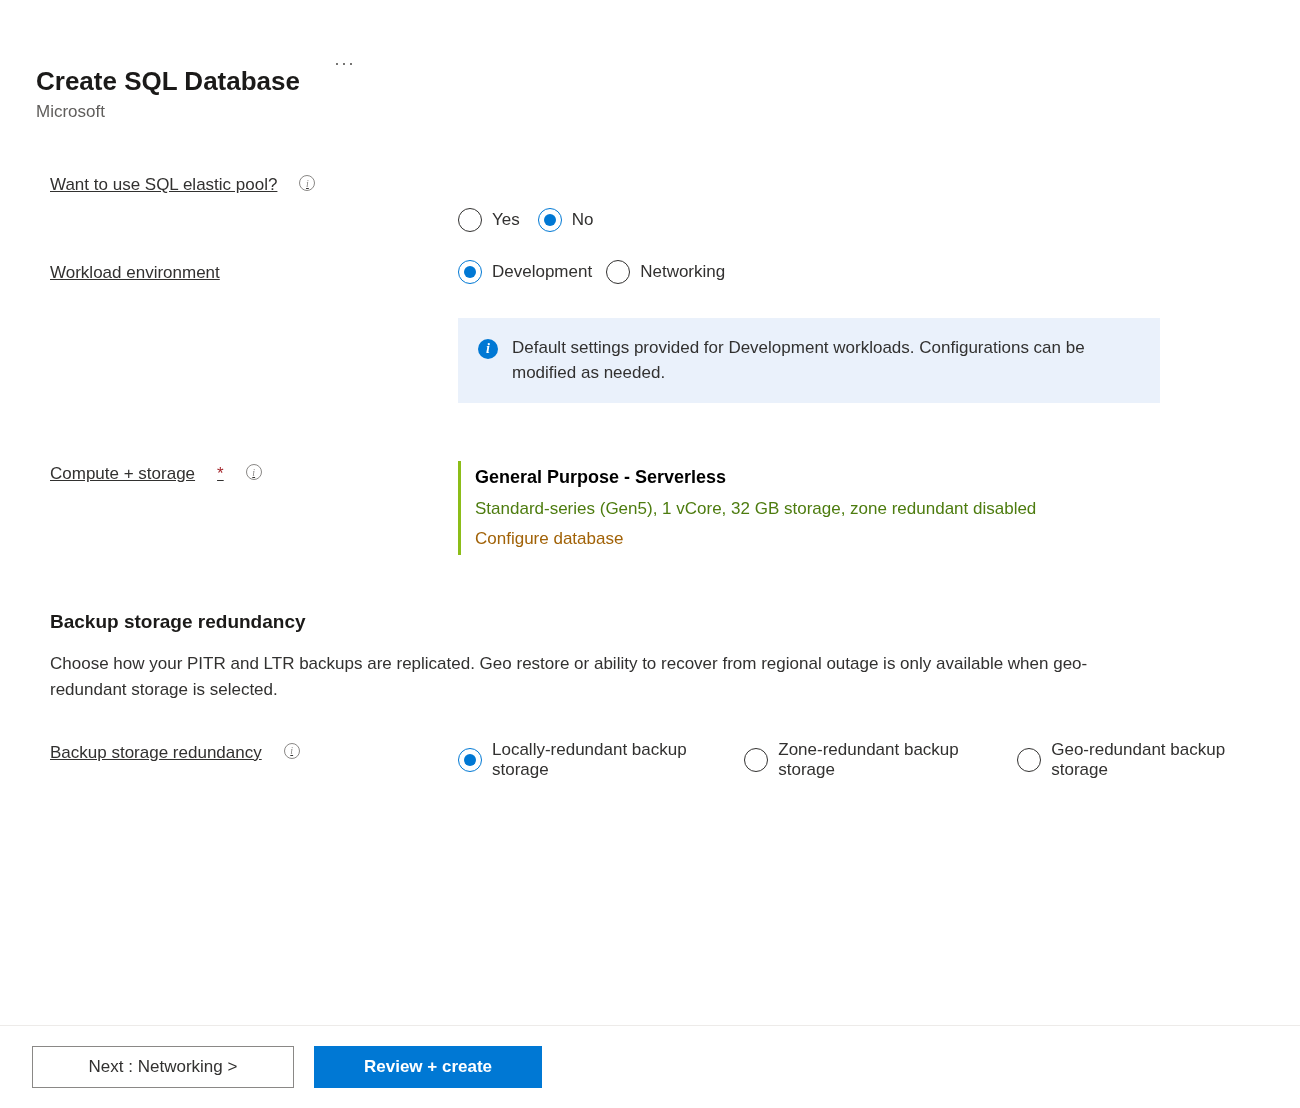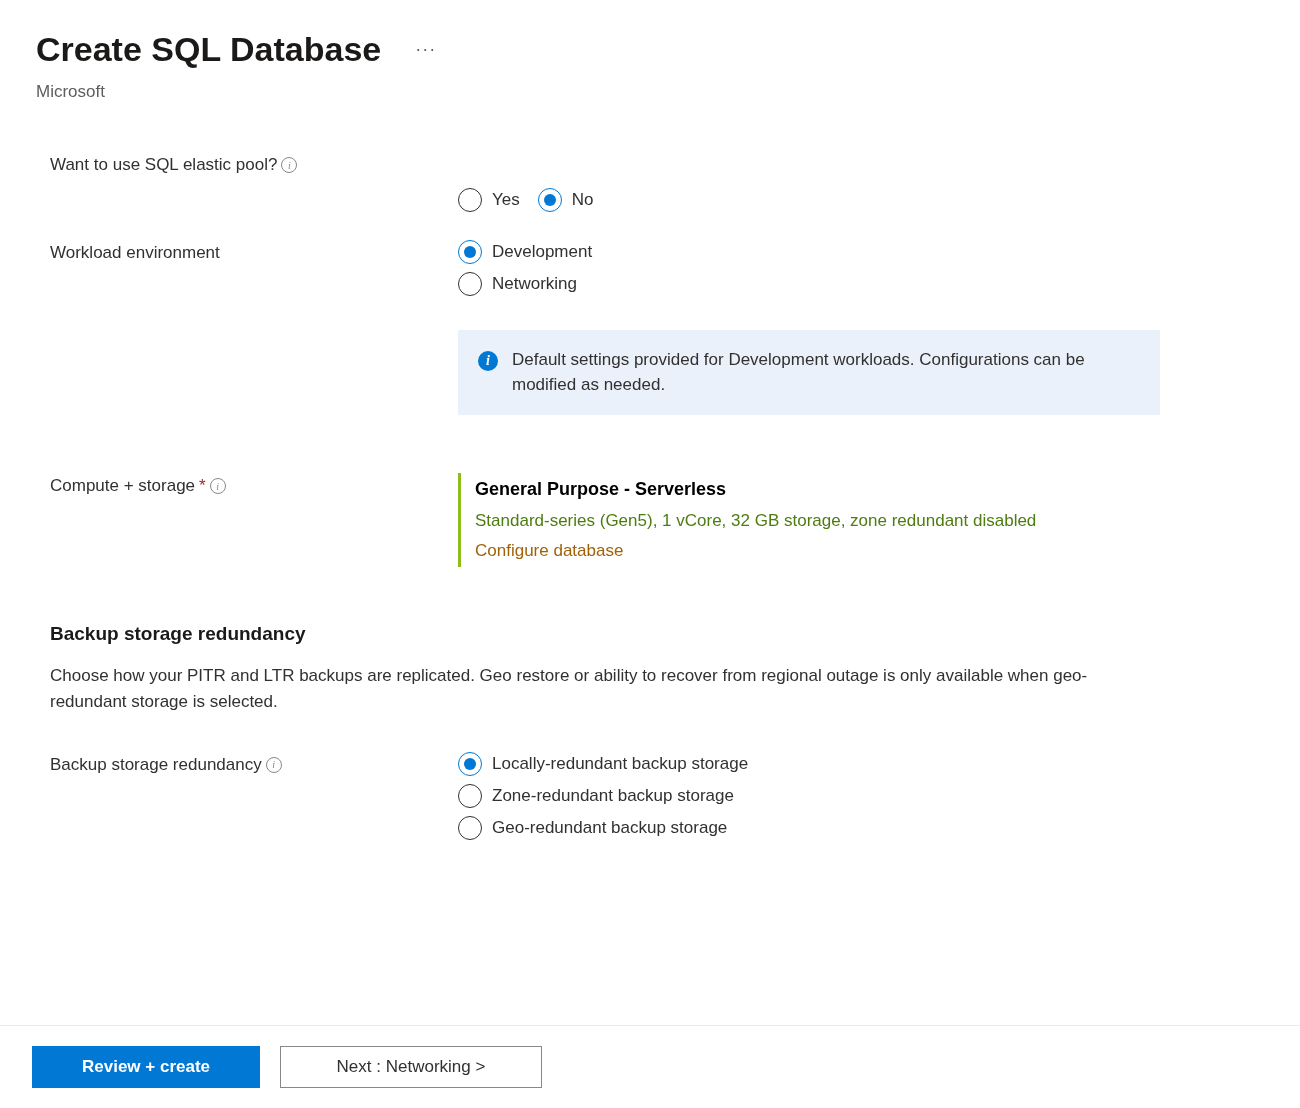--- a/index.html
+++ b/index.html
@@ -9,57 +9,59 @@
       color: #323130;
       background: #fff;
       width: 1300px;
       height: 1108px;
       position: relative;
     }
     .content {
       padding: 30px 30px 0 36px;
     }
     .page-title {
-      font-size: 34px;
+      font-size: 26px;
       font-weight: 600;
       color: #1b1a19;
       display: inline-block;
+      margin-top: 36px;
     }
     .title-row {
       display: flex;
       align-items: center;
       gap: 34px;
     }
     .more-icon {
       font-size: 18px;
       color: #605e5c;
       letter-spacing: 1px;
       cursor: pointer;
     }
     .subtitle {
       font-size: 17px;
       color: #605e5c;
-      margin-top: 13px;
+      margin-top: 5px;
       margin-bottom: 50px;
     }
     .form-row {
       display: flex;
       align-items: flex-start;
       margin-bottom: 28px;
       font-size: 17px;
       padding-left: 14px;
     }
     .form-label {
       width: 408px;
       flex-shrink: 0;
       display: flex;
-      align-items: center;
-      gap: 4px;
+      align-items: flex-start;
+      gap: 22px;
       color: #323130;
       padding-top: 3px;
+      text-decoration: underline;
     }
     .form-label .req { color: #a4262c; }
     .info-circle {
       display: inline-flex;
       align-items: center;
       justify-content: center;
       width: 16px;
       height: 16px;
       border: 1px solid #8a8886;
       border-radius: 50%;
@@ -73,22 +75,22 @@
       flex: 1;
     }
     .radio-row {
       display: flex;
       align-items: center;
       gap: 18px;
       margin-top: 36px;
     }
     .radio-col {
       display: flex;
-      flex-direction: column;
-      gap: 8px;
+      flex-direction: row;
+      gap: 14px;
     }
     .radio-item {
       display: flex;
       align-items: center;
       gap: 10px;
       cursor: pointer;
       font-size: 17px;
     }
     .radio-outer {
       width: 24px;
@@ -299,15 +301,15 @@
           <span class="radio-outer"></span>
           <span>Geo-redundant backup storage</span>
         </div>
       </div>
     </div>
   </div>
 
 </div>
 
 <div class="footer">
+  <button class="btn btn-secondary">Next : Networking  &gt;</button>
   <button class="btn btn-primary">Review + create</button>
-  <button class="btn btn-secondary">Next : Networking  &gt;</button>
 </div>
 
 </body></html>

